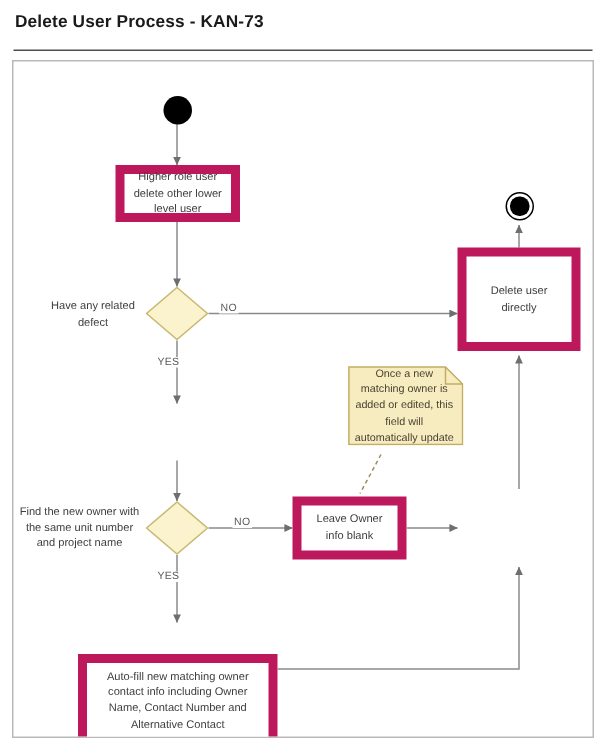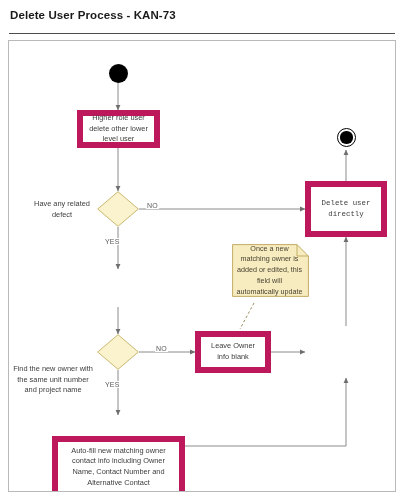--- a/index.html
+++ b/index.html
@@ -196,39 +196,39 @@
 
     <div class="node" style="left:88px; top:150px; width:42px; height:36px;">
       <svg class="decision" viewBox="0 0 42 36">
         <polygon points="21,0.7 41.3,18 21,35.3 0.7,18" fill="#faf3cd" stroke="#c9b870" stroke-width="1"></polygon>
       </svg>
     </div>
     <div class="decision-label" style="left:22px; top:158px; width:62px;">Have any related defect</div>
     <div class="edge-label" style="left:137px; top:161px;">NO</div>
     <div class="edge-label" style="left:95px; top:197px;">YES</div>
 
-    <div class="node activity" style="left:296px; top:140px; width:82px; height:56px;font-family:Liberation Mono, monospace;">
+    <div class="node activity" style="left:296px; top:124px; width:82px; height:69px;">
       <span>Delete user directly</span>
     </div>
 
 
     <div class="note" style="left:223px; top:203px; width:77px; height:53px;border-radius:11px;">
       <svg width="77" height="53" viewBox="0 0 77 53">
         <path d="M0.6,0.6 L65,0.6 L76.4,12 L76.4,52.4 L0.6,52.4 z" fill="#f7ecc0" stroke="#c3ad63" stroke-width="1"></path>
         <path d="M65,0.6 L65,12 L76.4,12" fill="none" stroke="#c3ad63" stroke-width="1"></path>
       </svg>
       <div class="note-text">Once a new matching owner is added or edited, this field will automatically update</div>
     </div>
 
     <div class="node" style="left:88px; top:293px; width:42px; height:36px;">
       <svg class="decision" viewBox="0 0 42 36">
         <polygon points="21,0.7 41.3,18 21,35.3 0.7,18" fill="#faf3cd" stroke="#c9b870" stroke-width="1"></polygon>
       </svg>
     </div>
-    <div class="decision-label" style="left:4px; top:295px; width:80px;margin-top:28px;">Find the new owner with the same unit number and project name</div>
+    <div class="decision-label" style="left:4px; top:295px; width:80px;">Find the new owner with the same unit number and project name</div>
     <div class="edge-label" style="left:146px; top:304px;">NO</div>
     <div class="edge-label" style="left:95px; top:340px;">YES</div>
 
     <div class="node activity" style="left:186px; top:290px; width:76px; height:42px;">
       <span>Leave Owner info blank</span>
     </div>
 
 
     <div class="node activity" style="left:43px; top:395px; width:133px; height:62px;">
       <span>Auto-fill new matching owner contact info including Owner Name, Contact Number and Alternative Contact</span>

